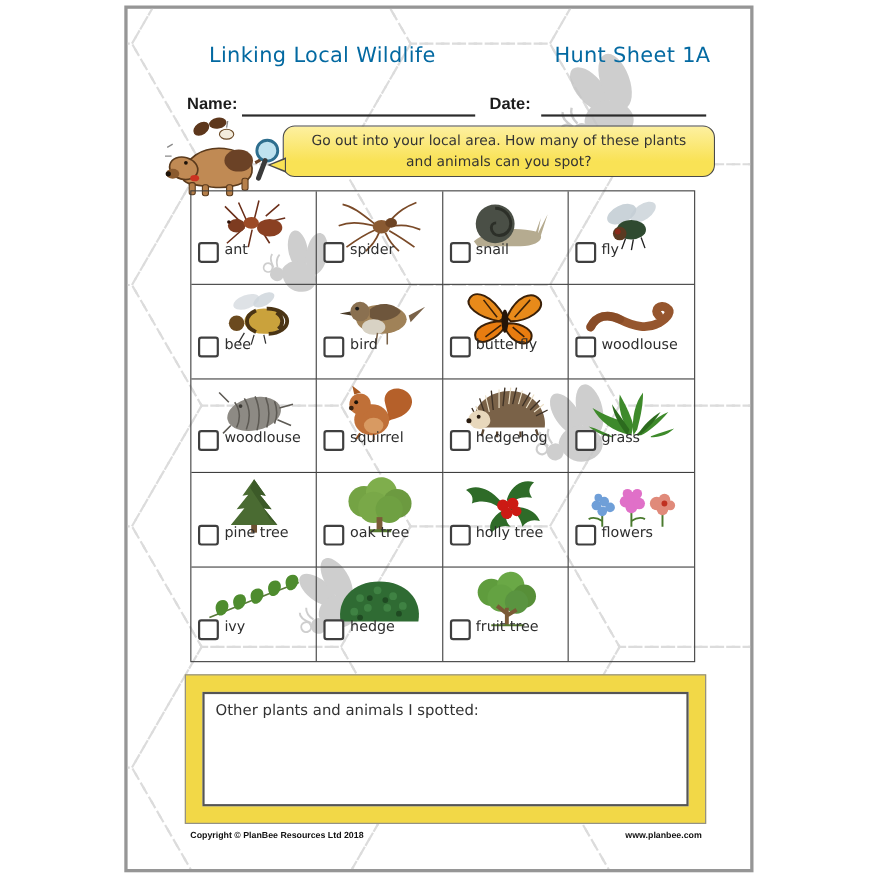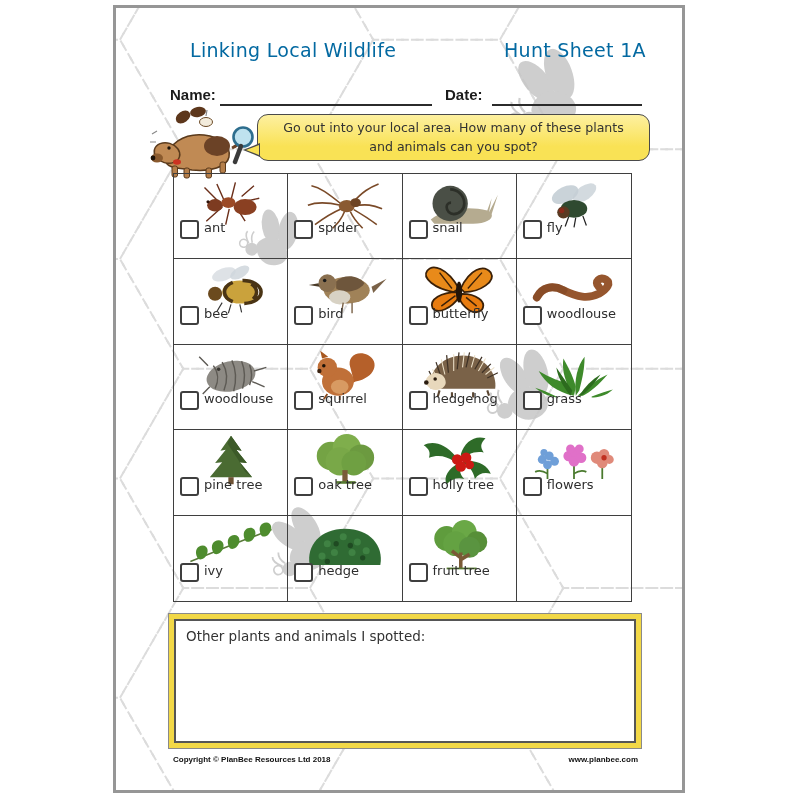--- a/index.html
+++ b/index.html
@@ -52,21 +52,21 @@
   .cell:nth-child(n+17) { border-bottom:none; }
   .icon-holder { position:absolute; left:0; right:0; top:2px; height:55px;
                  display:flex; align-items:center; justify-content:center; }
   .icon-holder svg { width:92px; height:53px; }
   .check-row { position:absolute; left:6px; bottom:19px; display:flex; align-items:flex-start; }
   .checkbox { width:19px; height:19px; background:#fff; border:2px solid #3f3f3f;
               border-radius:3px; flex:0 0 auto; cursor:pointer; }
   .item-label { margin-left:5px; font-size:13px; color:#2e2e2e; white-space:nowrap; }
 
   .notes-box { position:absolute; left:52px; top:605px; width:474px; height:136px;
-               background:var(--box-yellow,#f2d847); border:1.4px solid #8a8a8a; padding:5px; }
+               background:var(--box-yellow,#f2d847); border:1.4px solid #8a8a8a; padding:15px; }
   .notes-inner { width:100%; height:100%; background:#ffffff; border:2px solid #555;
                  padding:7px 10px; }
   .notes-label { font-size:13.5px; color:#333; }
 
   .footer-text { position:absolute; font-family:"Liberation Sans", sans-serif;
                  font-weight:bold; font-size:8px; color:#111; }
   .footer-copyright { left:57px; top:747px; }
   .footer-website   { right:44px; top:747px; }
 </style>
 </head>

